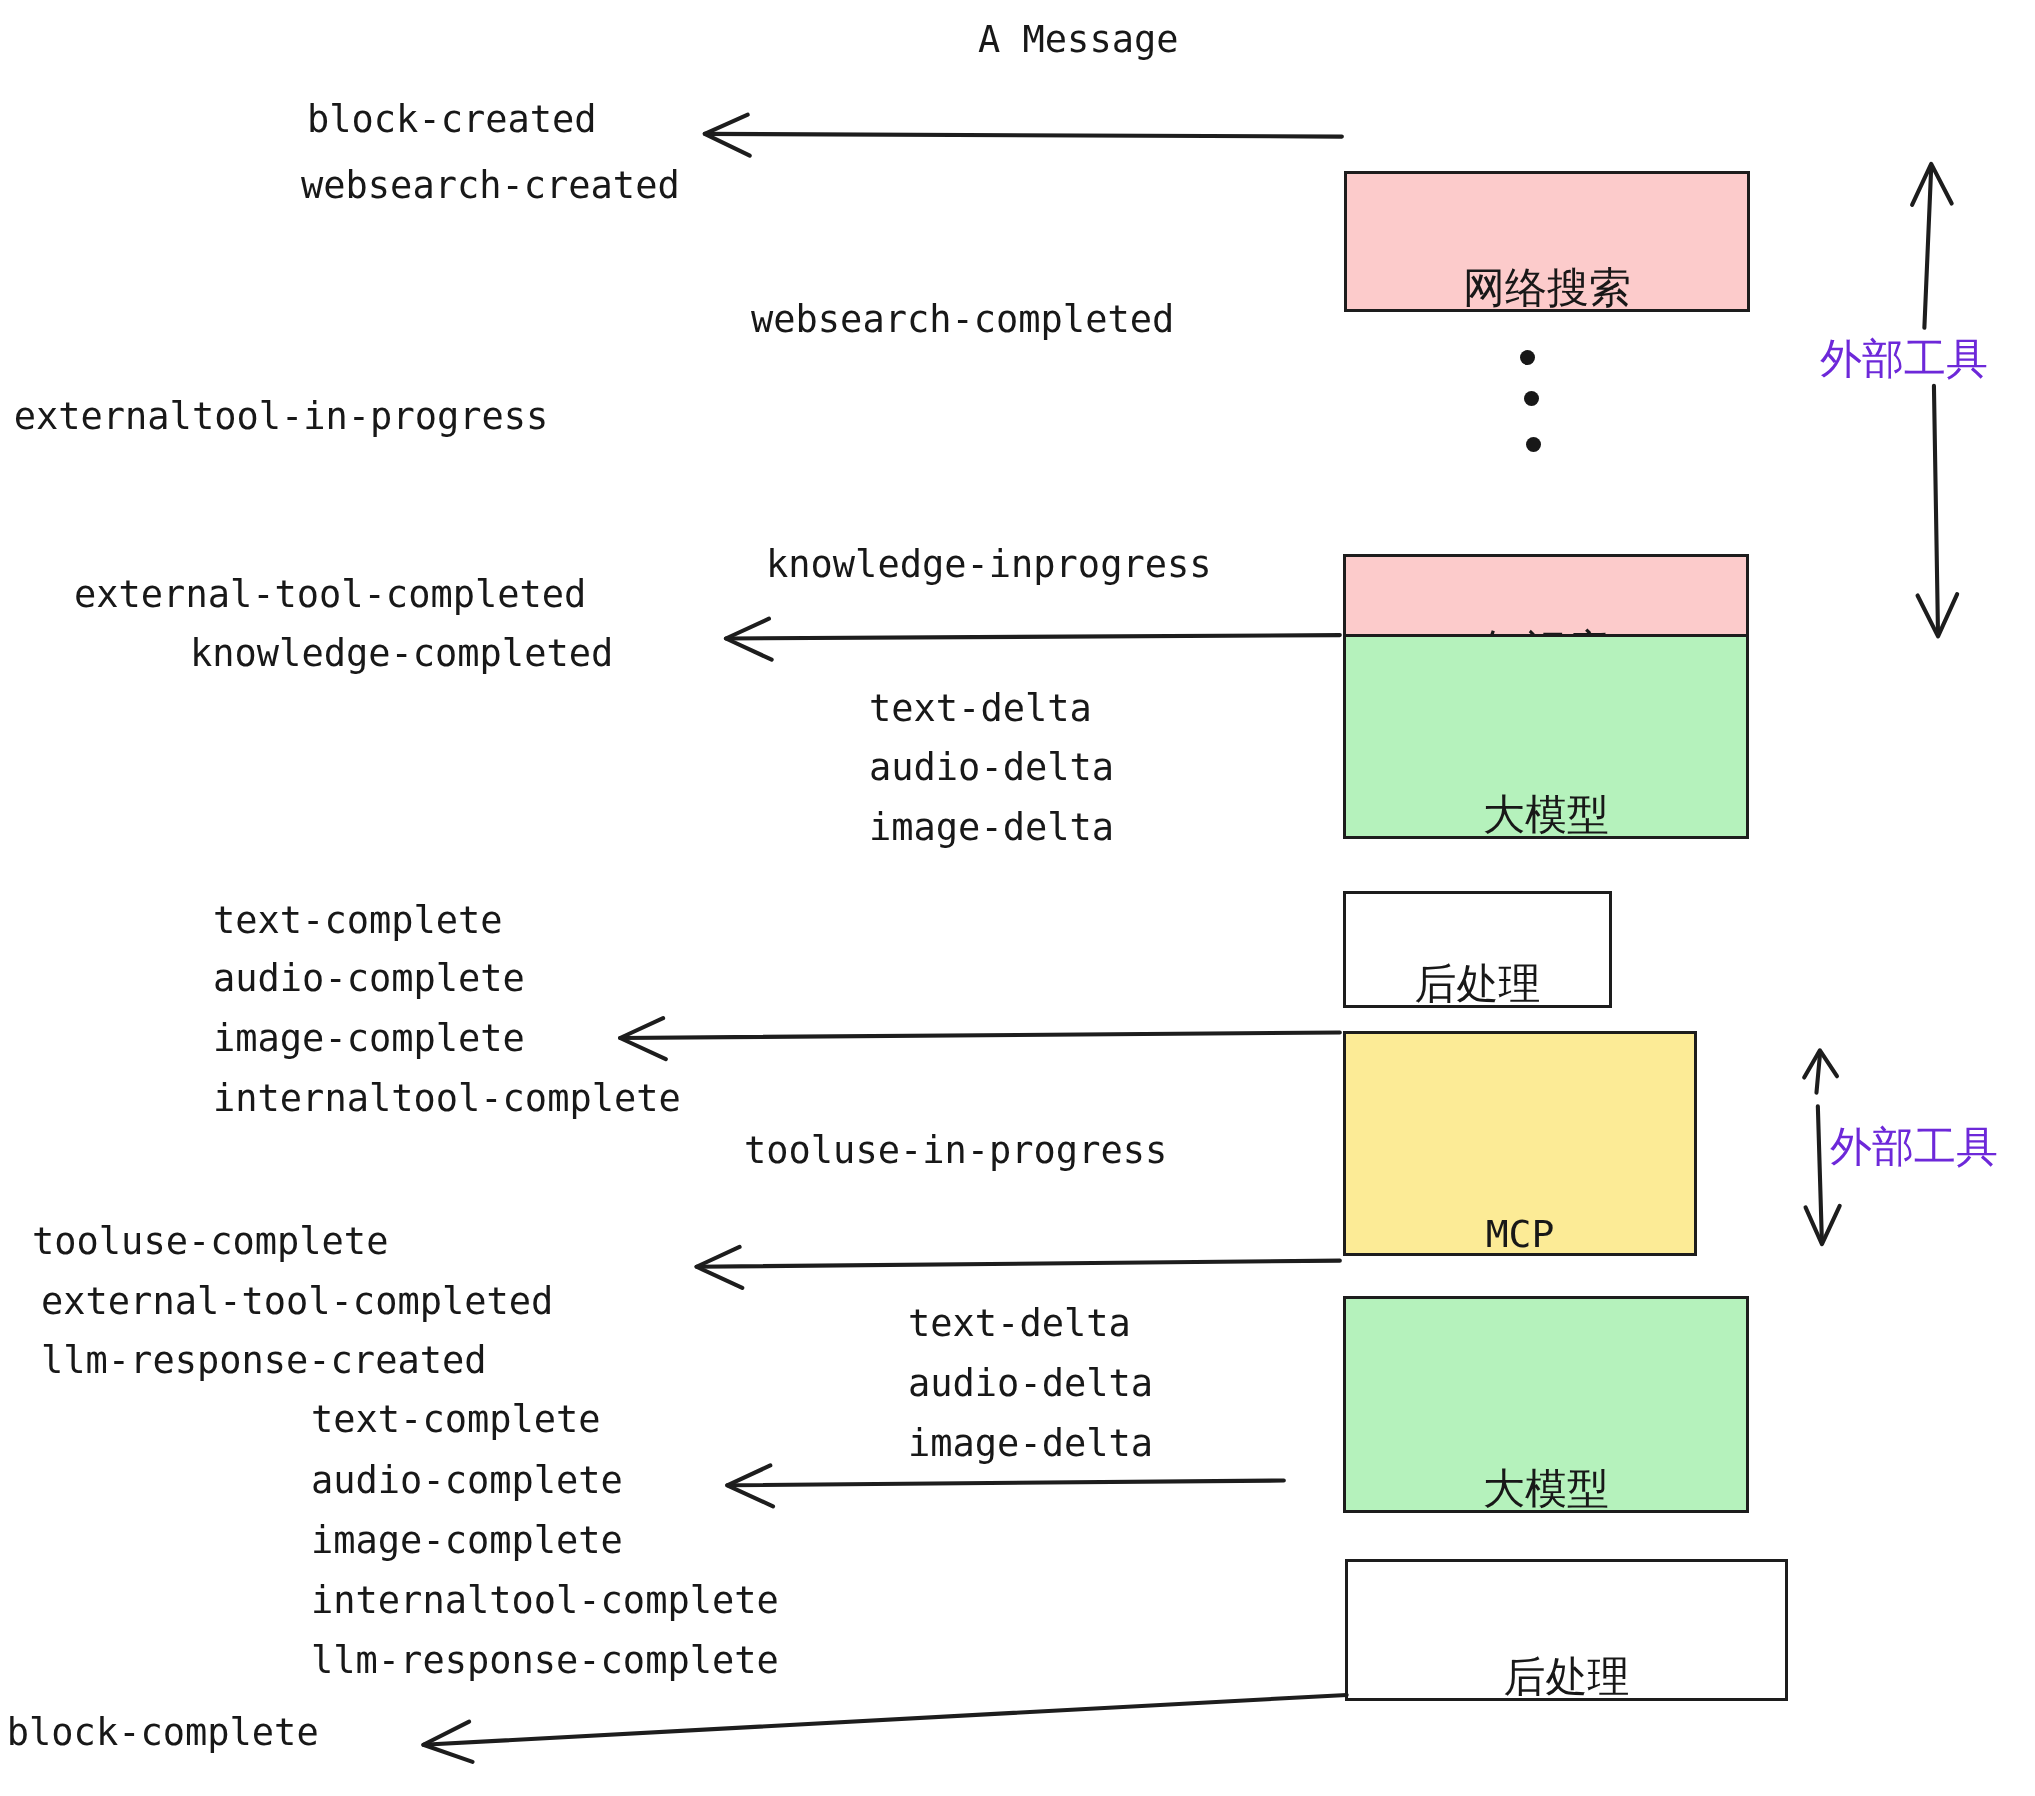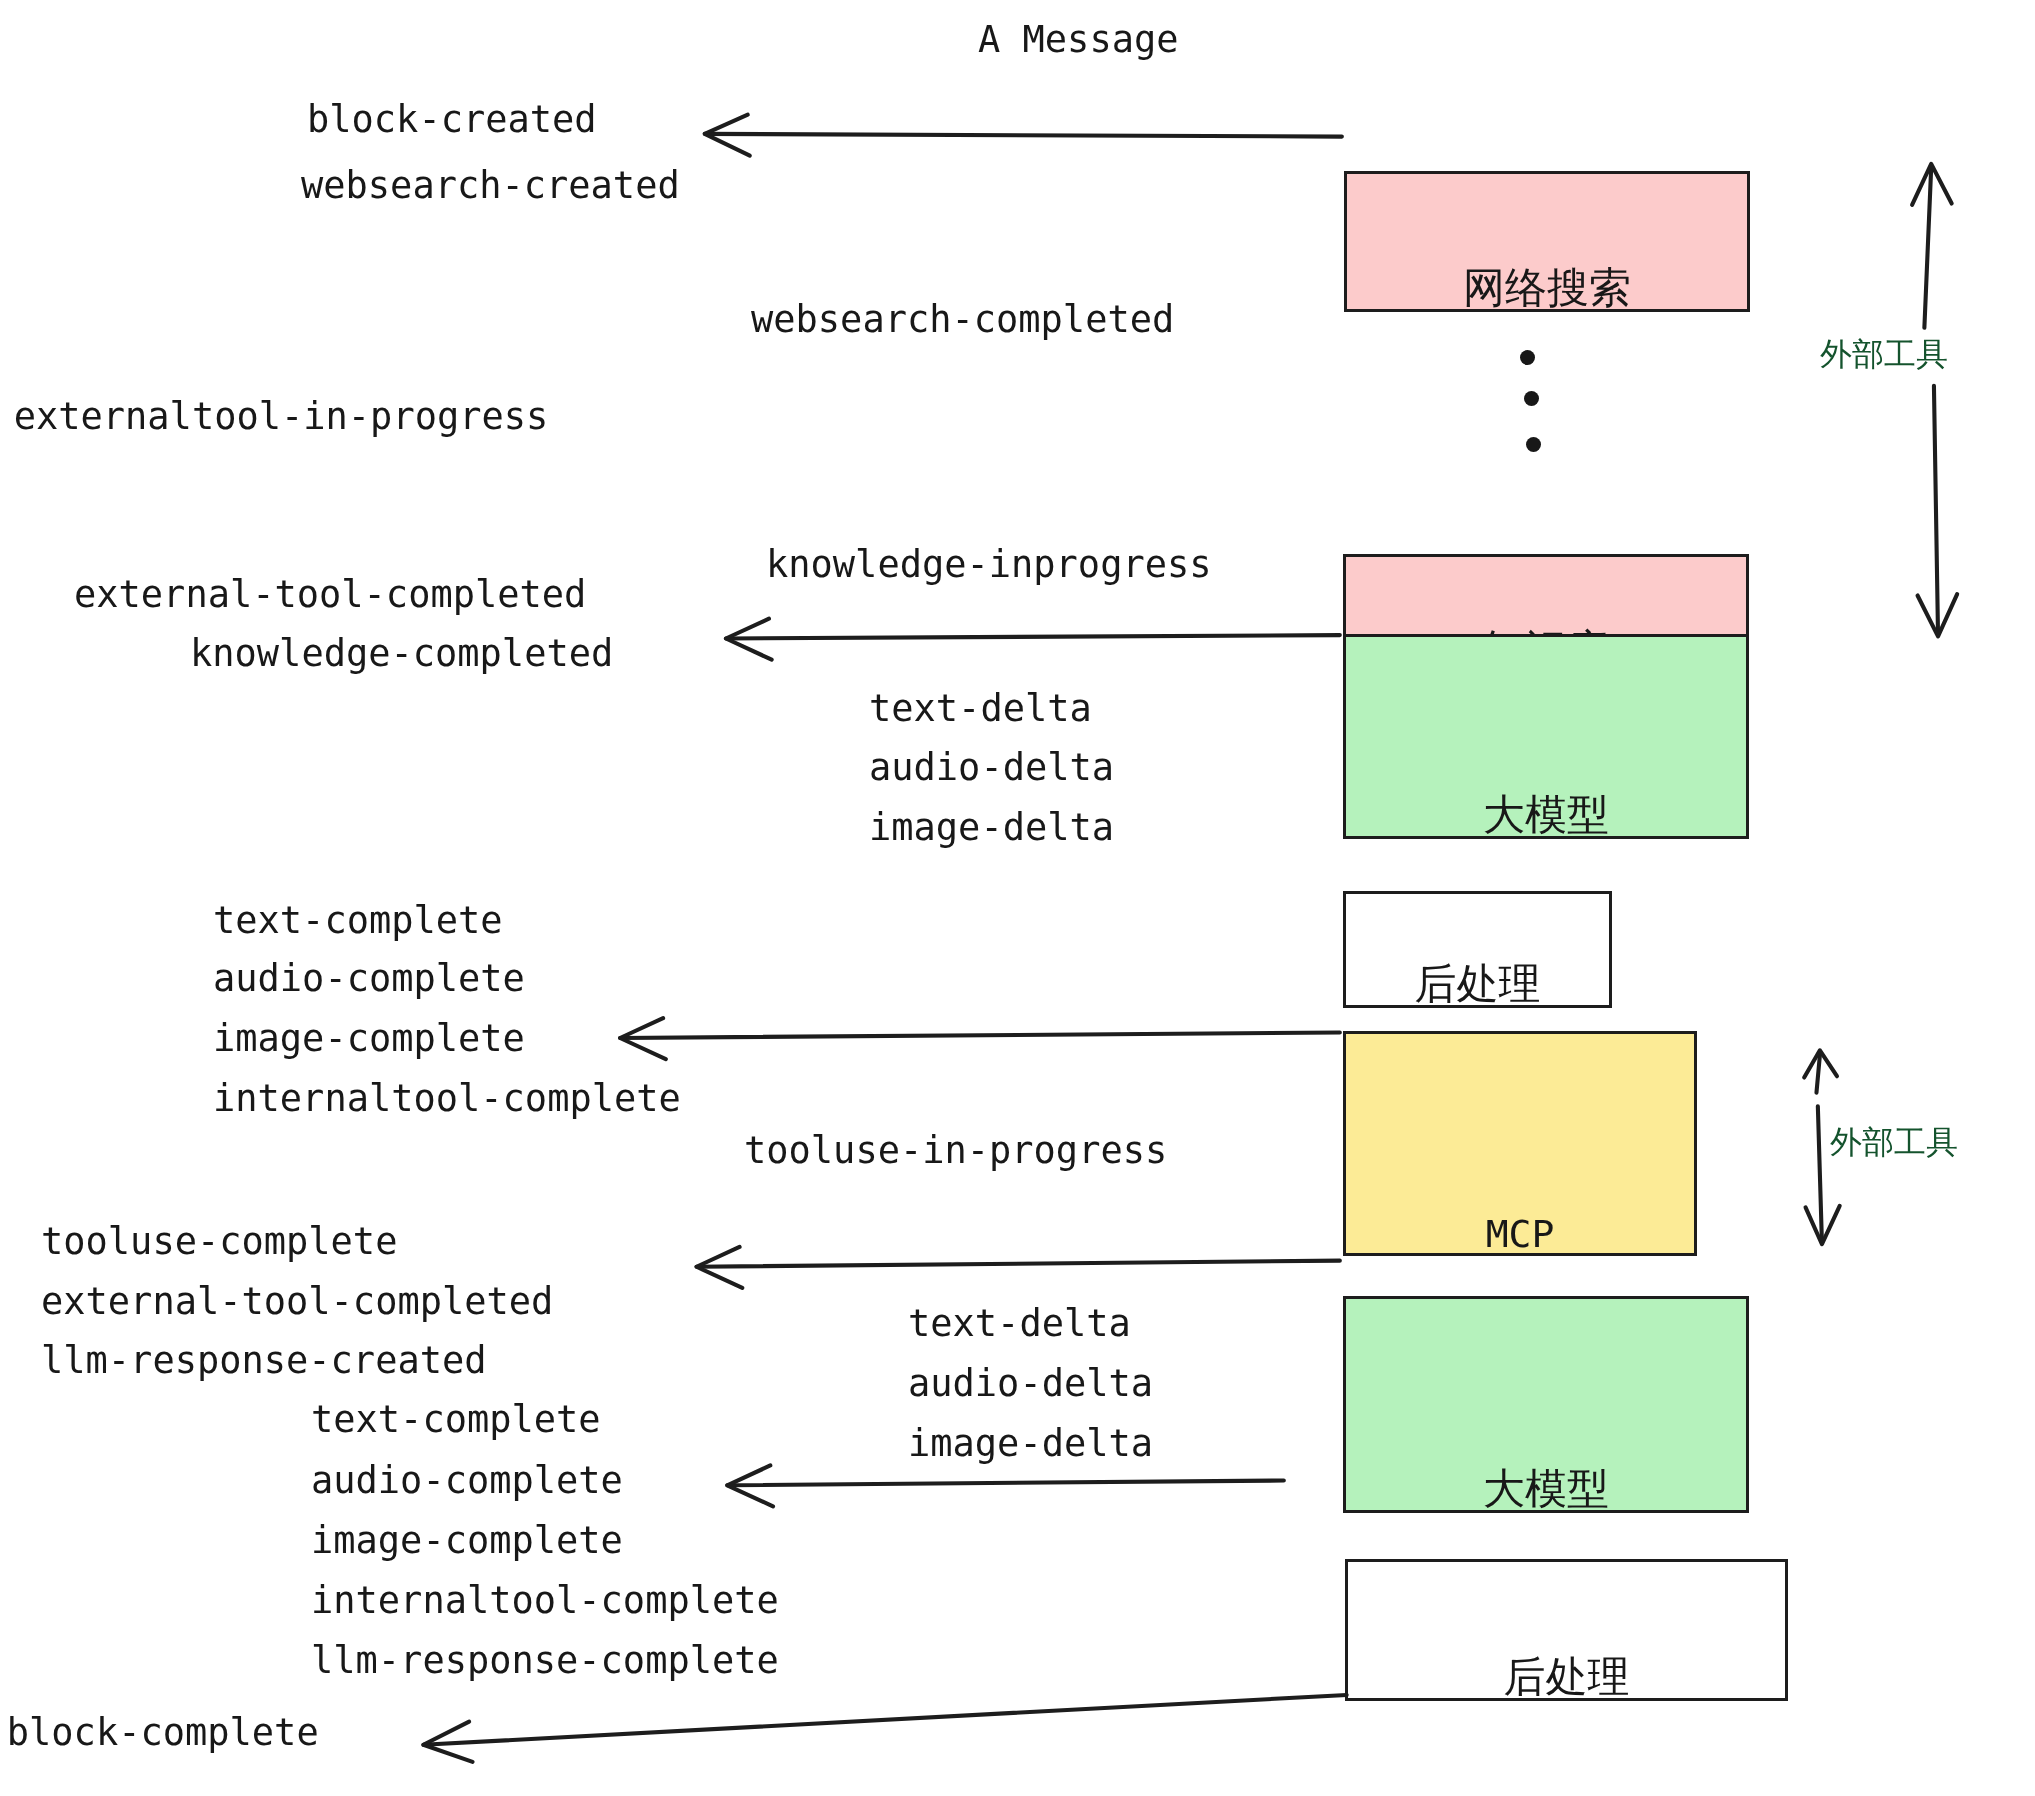--- a/index.html
+++ b/index.html
@@ -55,23 +55,23 @@
   .dot {
     position: absolute;
     width: 15px;
     height: 15px;
     border-radius: 50%;
     background: #181818;
   }
   .side-label {
     position: absolute;
     white-space: pre;
-    color: #14532d;
+    color: #6d28d9;
     font-family: "DejaVu Sans", "Liberation Sans", sans-serif;
-    font-size: 32px;
+    font-size: 42px;
     line-height: 1;
   }
   svg.overlay {
     position: absolute;
     left: 0;
     top: 0;
     width: 2035px;
     height: 1796px;
     pointer-events: none;
   }
@@ -91,21 +91,21 @@
   <div class="evt" style="left:74px;  top:576px;">external-tool-completed</div>
   <div class="evt" style="left:190px;  top:635px;">knowledge-completed</div>
   <div class="evt" style="left:869px; top:690px;">text-delta</div>
   <div class="evt" style="left:869px; top:749px;">audio-delta</div>
   <div class="evt" style="left:869px; top:809px;">image-delta</div>
   <div class="evt" style="left:213px;  top:902px;">text-complete</div>
   <div class="evt" style="left:213px;  top:960px;">audio-complete</div>
   <div class="evt" style="left:213px;  top:1020px;">image-complete</div>
   <div class="evt" style="left:213px;  top:1080px;">internaltool-complete</div>
   <div class="evt" style="left:744px; top:1132px;">tooluse-in-progress</div>
-  <div class="evt" style="left:41px;   top:1223px;">tooluse-complete</div>
+  <div class="evt" style="left:32px;   top:1223px;">tooluse-complete</div>
   <div class="evt" style="left:41px;   top:1283px;">external-tool-completed</div>
   <div class="evt" style="left:41px;   top:1342px;">llm-response-created</div>
   <div class="evt" style="left:908px; top:1305px;">text-delta</div>
   <div class="evt" style="left:908px; top:1365px;">audio-delta</div>
   <div class="evt" style="left:908px; top:1425px;">image-delta</div>
   <div class="evt" style="left:311px;  top:1401px;">text-complete</div>
   <div class="evt" style="left:311px;  top:1462px;">audio-complete</div>
   <div class="evt" style="left:311px;  top:1522px;">image-complete</div>
   <div class="evt" style="left:311px;  top:1582px;">internaltool-complete</div>
   <div class="evt" style="left:311px;  top:1642px;">llm-response-complete</div>

